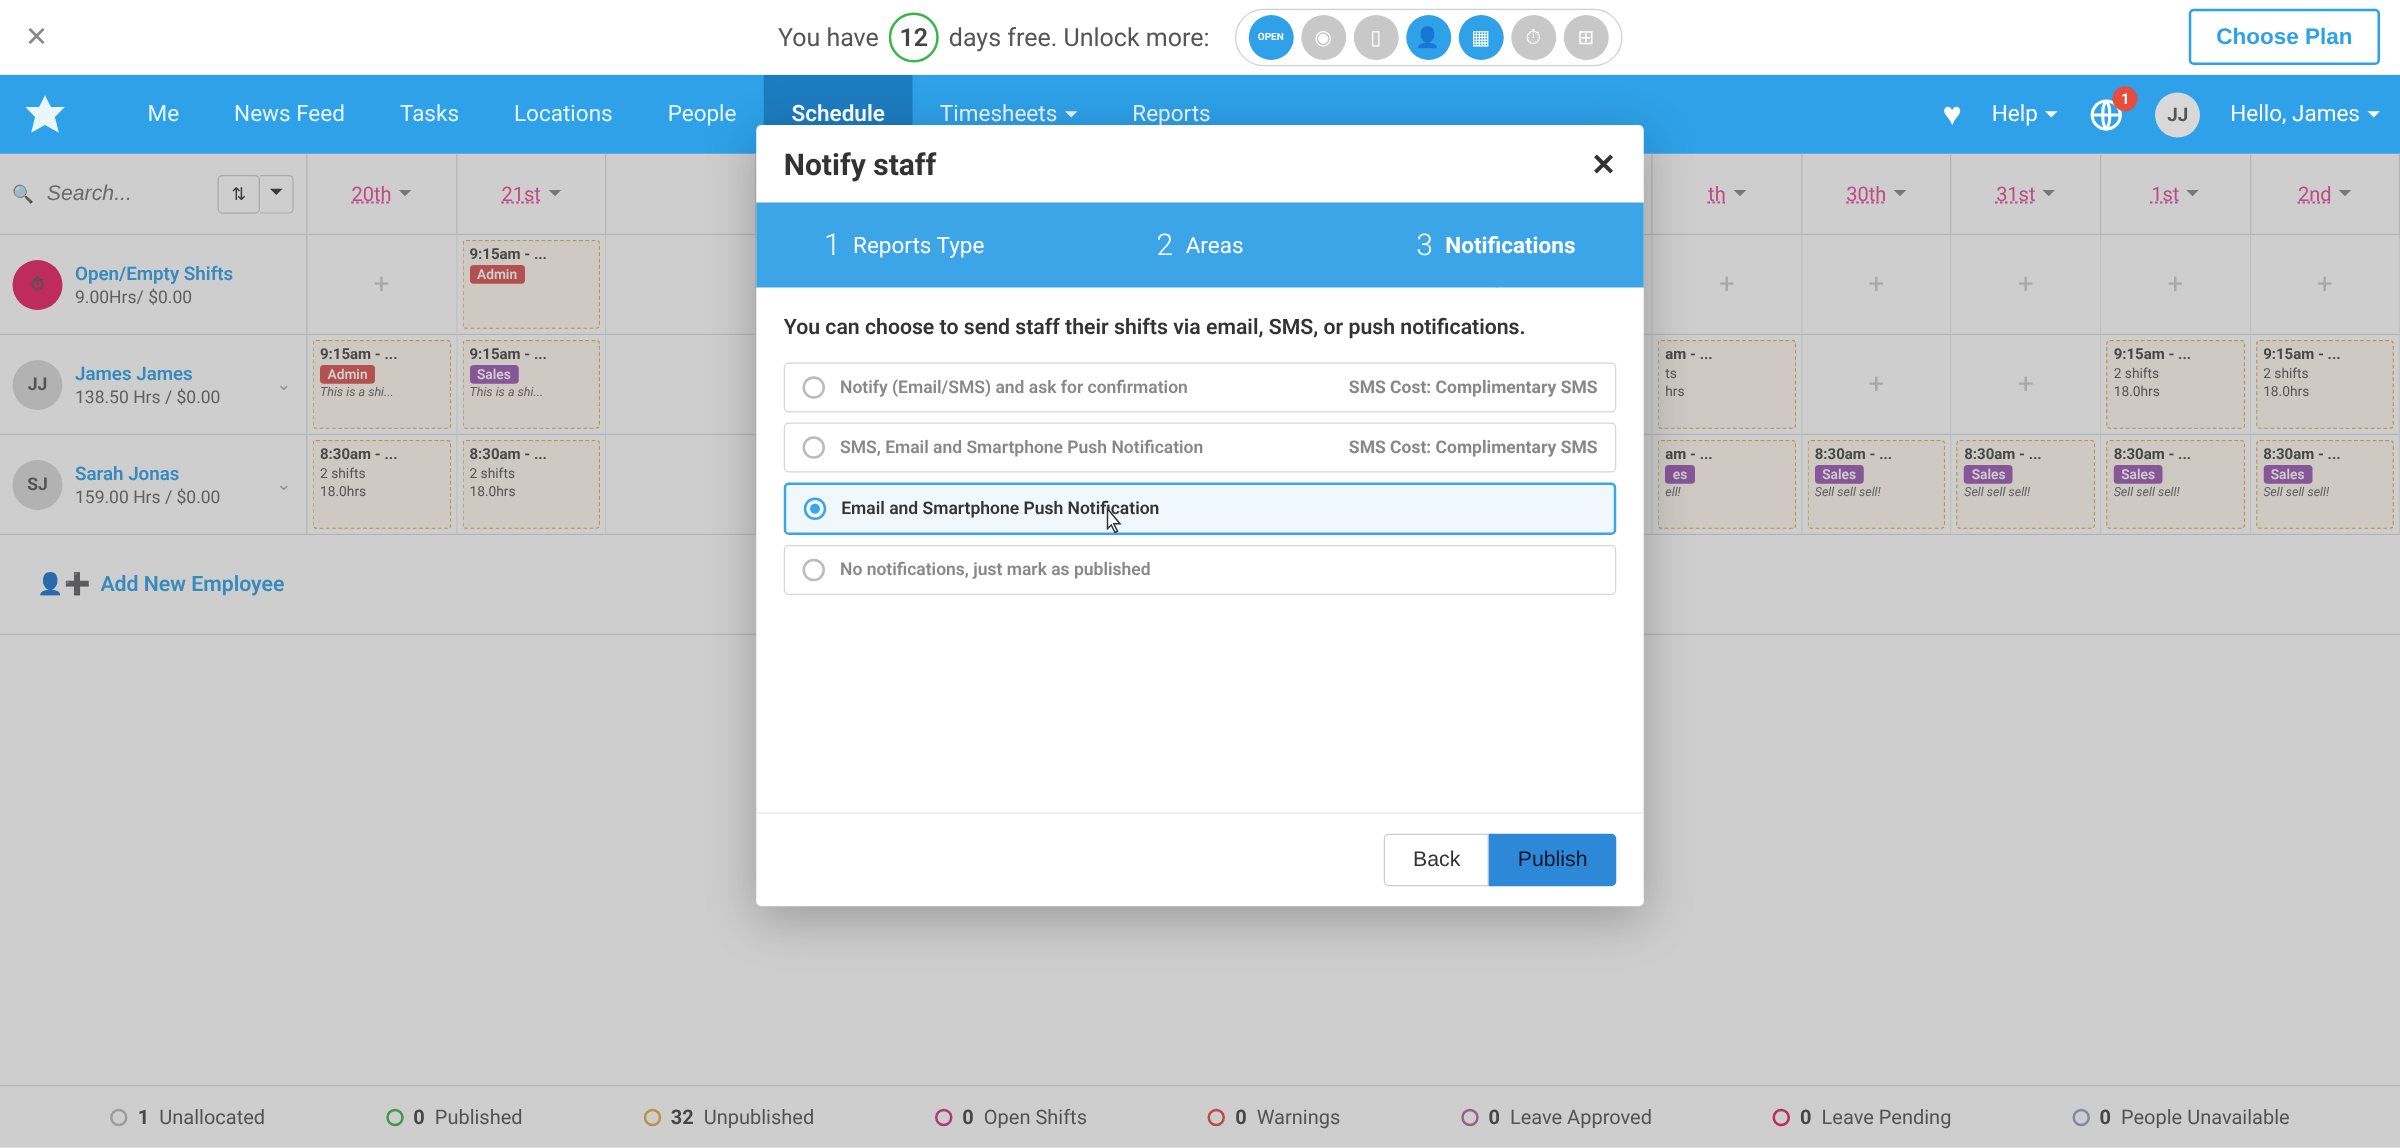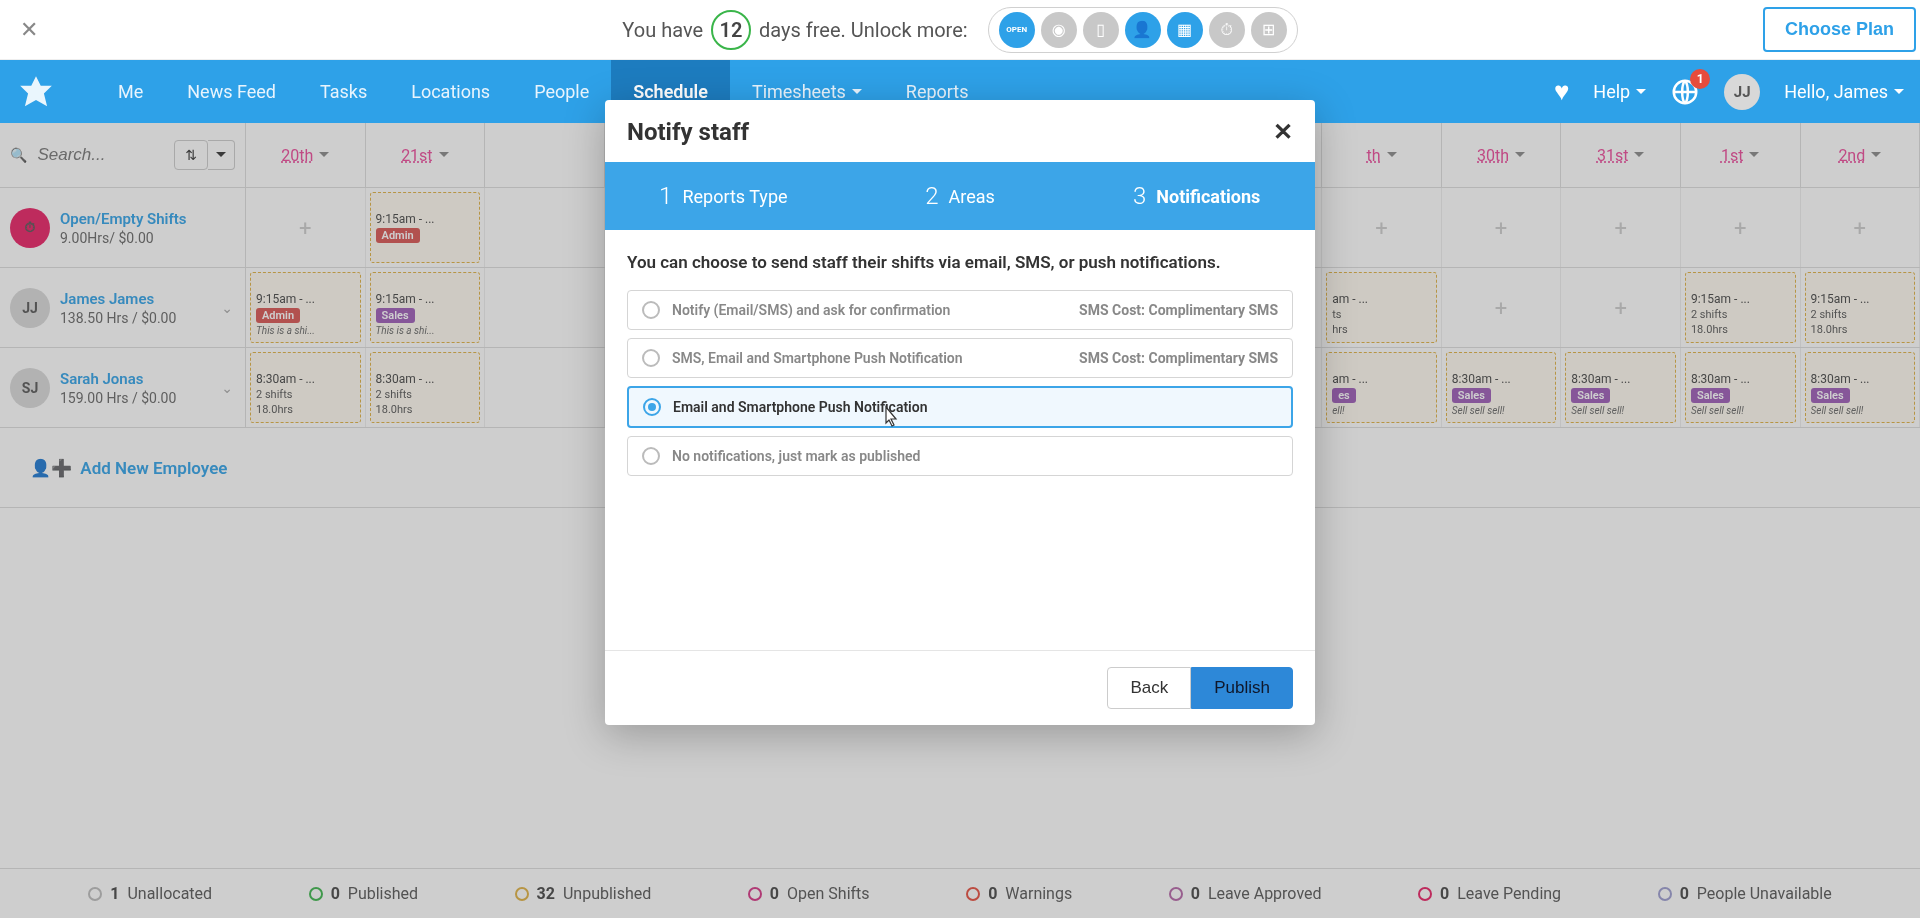--- a/index.html
+++ b/index.html
@@ -7,21 +7,21 @@
 
 
 .trial-bar { height: 60px; display: flex; align-items: center; justify-content: center; position: relative; border-bottom: 1px solid #eee; }
 .trial-close { position: absolute; left: 20px; font-size: 22px; color: #888; cursor: pointer; }
 .trial-text { font-size: 20px; color: #555; display: flex; align-items: center; gap: 8px; }
 .days-pill { display: inline-flex; align-items: center; justify-content: center; width: 40px; height: 40px; border: 2px solid #3ab54a; border-radius: 50%; font-weight: 600; color: #444; font-size: 20px; }
 .trial-icons { display: flex; gap: 6px; margin-left: 12px; padding: 4px 10px; border: 1px solid #d0d0d0; border-radius: 30px; }
 .trial-icons .ti { width: 36px; height: 36px; border-radius: 50%; display: flex; align-items: center; justify-content: center; font-size: 16px; }
 .ti.blue { background: #2ea1e8; color: #fff; }
 .ti.grey { background: #c8c8c8; color: #fff; }
-.choose-plan { position: absolute; right: 4px; border: 2px solid #2ea1e8; color: #2ea1e8; font-weight: 700; font-size: 18px; padding: 10px 20px; border-radius: 4px; background: #fff; cursor: pointer; }
+.choose-plan { position: absolute; right: 16px; border: 2px solid #2ea1e8; color: #2ea1e8; font-weight: 700; font-size: 18px; padding: 10px 20px; border-radius: 4px; background: #fff; cursor: pointer; }
 
 
 .main-nav { height: 63px; background: #2ea1e8; display: flex; align-items: center; color: #fff; padding: 0 16px; }
 .logo { width: 40px; height: 40px; margin-right: 40px; display: flex; align-items: center; justify-content: center; }
 .nav-items { display: flex; height: 100%; }
 .nav-item { display: flex; align-items: center; padding: 0 22px; font-size: 18px; color: #e8f4fd; cursor: pointer; gap: 6px; }
 .nav-item.active { background: #1d7cbf; color: #fff; font-weight: 600; text-align: center; }
 .nav-right { margin-left: auto; display: flex; align-items: center; gap: 24px; }
 .nav-right > * { display: flex; align-items: center; gap: 6px; font-size: 18px; }
 .heart { font-size: 26px; }
@@ -43,21 +43,21 @@
 .sched-row { display: flex; height: 80px; border-bottom: 1px solid #ddd; }
 .row-hdr { width: 246px; display: flex; align-items: center; padding: 0 10px; gap: 10px; border-right: 1px solid #ddd; position: relative; }
 .row-hdr .ava { width: 40px; height: 40px; border-radius: 50%; background: #d8d8d8; display: flex; align-items: center; justify-content: center; font-weight: 700; color: #555; }
 .row-hdr .ava.pink { background: #e91e63; }
 .row-hdr .names .nm { color: #2ea1e8; font-weight: 600; font-size: 15px; cursor: pointer; }
 .row-hdr .names .sub { color: #666; font-size: 14px; margin-top: 2px; }
 .row-hdr .chev { position: absolute; right: 12px; color: #aaa; cursor: pointer; }
 .cell { flex: 1; border-right: 1px solid #eee; padding: 4px; position: relative; }
 .plus { position: absolute; top: 50%; left: 50%; transform: translate(-50%, -50%); color: #ccc; font-size: 22px; }
 .shift-card { border: 1px dashed #e0b040; background: #fffaf0; border-radius: 3px; padding: 3px 5px; font-size: 12px; height: 100%; display: flex; flex-direction: column; gap: 2px; }
-.shift-time { font-weight: 400; color: #444; white-space: nowrap; overflow: hidden; text-overflow: ellipsis; margin-top: 16px; }
+.shift-time { font-weight: 700; color: #444; white-space: nowrap; overflow: hidden; text-overflow: ellipsis; }
 .shift-badge { display: inline-block; padding: 1px 6px; border-radius: 3px; color: #fff; font-size: 11px; font-weight: 600; align-self: flex-start; }
 .shift-badge.admin { background: #d9534f; }
 .shift-badge.sales { background: #9b59b6; }
 .shift-note { font-style: italic; color: #666; font-size: 10px; white-space: nowrap; overflow: hidden; text-overflow: ellipsis; }
 .shift-sub { color: #555; font-size: 11px; }
 
 
 .add-row { height: 80px; border-bottom: 1px solid #ddd; display: flex; align-items: center; }
 .add-emp { padding: 0 30px; color: #2ea1e8; font-weight: 600; font-size: 17px; display: flex; align-items: center; gap: 8px; cursor: pointer; }
 

